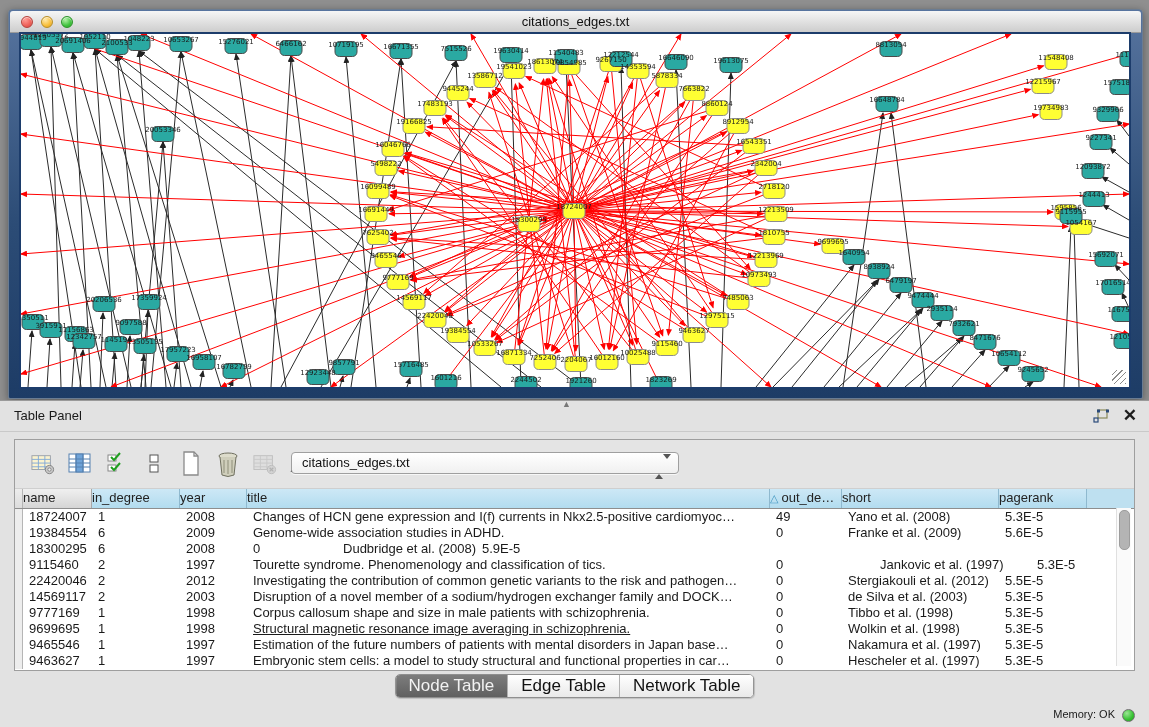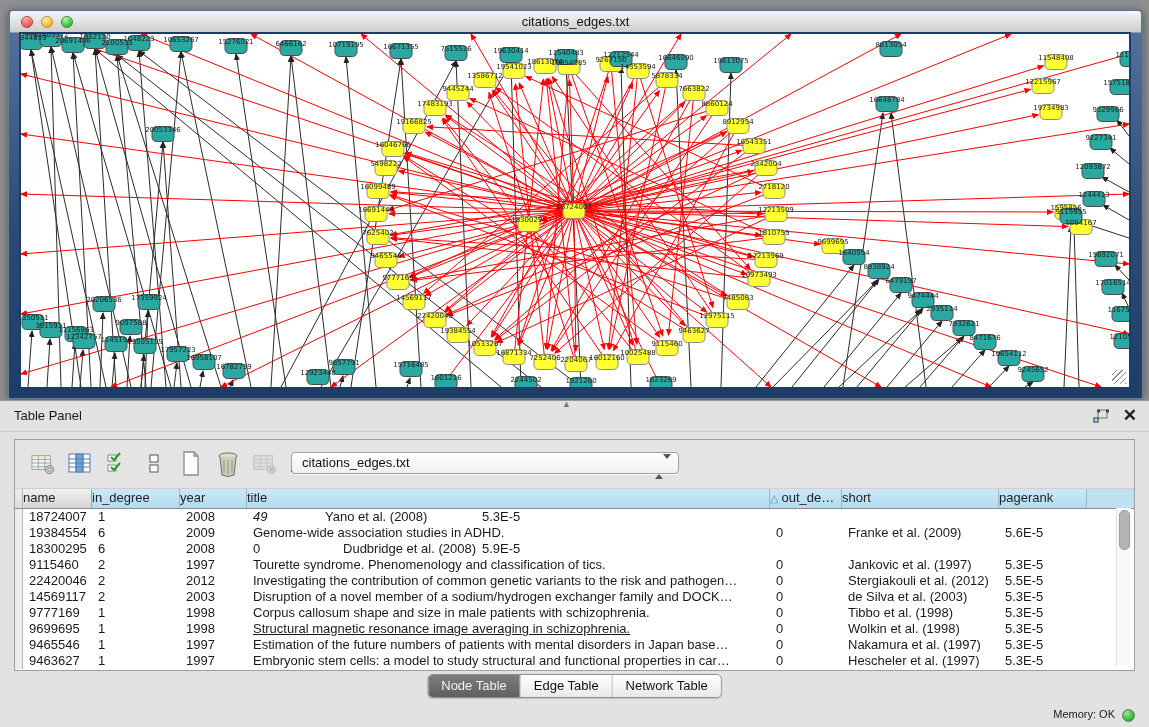--- a/index.html
+++ b/index.html
@@ -51,21 +51,21 @@
   .th.gray{background:linear-gradient(#F0F0F0,#D5D5D5);border-right:1px solid #A8A8A8}
   .th.strip,.td.strip{width:8px;flex:none;background:linear-gradient(#EDEDED,#DcDcDc);border-right:1px solid #B5B5B5;padding:0}
   .sort{color:#4598C2;font-size:11px;margin-right:3px}
   .trow{display:flex;height:16px}
   .td{box-sizing:border-box;font-size:13px;color:#1A1A1A;line-height:16px;padding-left:6px;overflow:hidden;white-space:nowrap}
   .vscroll{position:absolute;right:3px;top:68px;width:14px;bottom:4px;background:#FAFAFA;border-left:1px solid #E0E0E0}
   .vthumb{position:absolute;left:2px;top:2px;width:9px;height:38px;border-radius:5px;background:#B4B4B4;border:1px solid #9D9D9D}
 
   .tabs{position:absolute;left:50%;transform:translateX(-50%);top:273px;height:22px;display:flex;
     border:1px solid #8F8F8F;border-radius:5px;overflow:hidden;background:#FFF;box-shadow:0 1px 1px rgba(0,0,0,.15)}
-  .tab{padding:0 13px;line-height:22px;font-size:13px;color:#111;background:linear-gradient(#FFFFFF,#E9E9E9);border-right:1px solid #ADADAD}
+  .tab{padding:0 13px;line-height:22px;font-size:17px;color:#111;background:linear-gradient(#FFFFFF,#E9E9E9);border-right:1px solid #ADADAD}
   .tab:last-child{border-right:none}
   .tab.sel{background:linear-gradient(#7D7D7D,#606060);color:#F2F2F2}
 
   .memory{position:absolute;right:34px;bottom:7px;font-size:11px;color:#1A1A1A}
   .mem-dot{position:absolute;right:14px;bottom:5px;width:13px;height:13px;border-radius:50%;
     background:radial-gradient(circle at 35% 30%,#9BE694,#35C131 60%,#239E20);border:1px solid #707070;box-sizing:border-box}
 </style>
 </head>
 <body>
 
@@ -597,21 +597,22 @@
         <div class="th" style="width: 72px; flex: 0 0 auto;"><span class="sort">△</span><span>out_de…</span></div>
         <div class="th" style="width: 157px; flex: 0 0 auto;"><span>short</span></div>
         <div class="th" style="width: 88px; flex: 0 0 auto;"><span>pagerank</span></div>
       </div>
     <div id="tbody">
         <div class="trow">
           <div class="td strip" style="background: rgb(237, 237, 237);"></div>
           <div class="td" style="width: 69px; flex: 0 0 auto;">18724007</div>
           <div class="td" style="width: 88px; flex: 0 0 auto;">1</div>
           <div class="td" style="width: 67px; flex: 0 0 auto;">2008</div>
-          <div class="td" style="width: 72px; flex: 0 0 auto; font-style: italic;">49</div>
+          <div class="td" style="width: 523px; flex: 0 0 auto;">Changes of HCN gene expression and I(f) currents in Nkx2.5-positive cardiomyoc…</div>
+          <div class="td" style="width: 72px; flex: 0 0 auto;">49</div>
           <div class="td" style="width: 157px; flex: 0 0 auto;">Yano et al. (2008)</div>
           <div class="td" style="width: 88px; flex: 0 0 auto;">5.3E-5</div>
         </div>
         <div class="trow">
           <div class="td strip" style="background: rgb(237, 237, 237);"></div>
           <div class="td" style="width: 69px; flex: 0 0 auto;">19384554</div>
           <div class="td" style="width: 88px; flex: 0 0 auto;">6</div>
           <div class="td" style="width: 67px; flex: 0 0 auto;">2009</div>
           <div class="td" style="width: 523px; flex: 0 0 auto;">Genome-wide association studies in ADHD.</div>
           <div class="td" style="width: 72px; flex: 0 0 auto;">0</div>
@@ -627,21 +628,21 @@
           <div class="td" style="width: 157px; flex: 0 0 auto; text-align: right;">Dudbridge et al. (2008)</div>
           <div class="td" style="width: 88px; flex: 0 0 auto;">5.9E-5</div>
         </div>
         <div class="trow">
           <div class="td strip" style="background: rgb(237, 237, 237);"></div>
           <div class="td" style="width: 69px; flex: 0 0 auto;">9115460</div>
           <div class="td" style="width: 88px; flex: 0 0 auto;">2</div>
           <div class="td" style="width: 67px; flex: 0 0 auto;">1997</div>
           <div class="td" style="width: 523px; flex: 0 0 auto;">Tourette syndrome. Phenomenology and classification of tics.</div>
           <div class="td" style="width: 72px; flex: 0 0 auto;">0</div>
-          <div class="td" style="width: 157px; flex: 0 0 auto;">Jankovic et al. (1997)</div>
+          <div class="td" style="width: 157px; flex: 0 0 auto; margin-left: 32px;">Jankovic et al. (1997)</div>
           <div class="td" style="width: 88px; flex: 0 0 auto;">5.3E-5</div>
         </div>
         <div class="trow">
           <div class="td strip" style="background: rgb(237, 237, 237);"></div>
           <div class="td" style="width: 69px; flex: 0 0 auto;">22420046</div>
           <div class="td" style="width: 88px; flex: 0 0 auto;">2</div>
           <div class="td" style="width: 67px; flex: 0 0 auto;">2012</div>
           <div class="td" style="width: 523px; flex: 0 0 auto;">Investigating the contribution of common genetic variants to the risk and pathogen…</div>
           <div class="td" style="width: 72px; flex: 0 0 auto;">0</div>
           <div class="td" style="width: 157px; flex: 0 0 auto;">Stergiakouli et al. (2012)</div>

